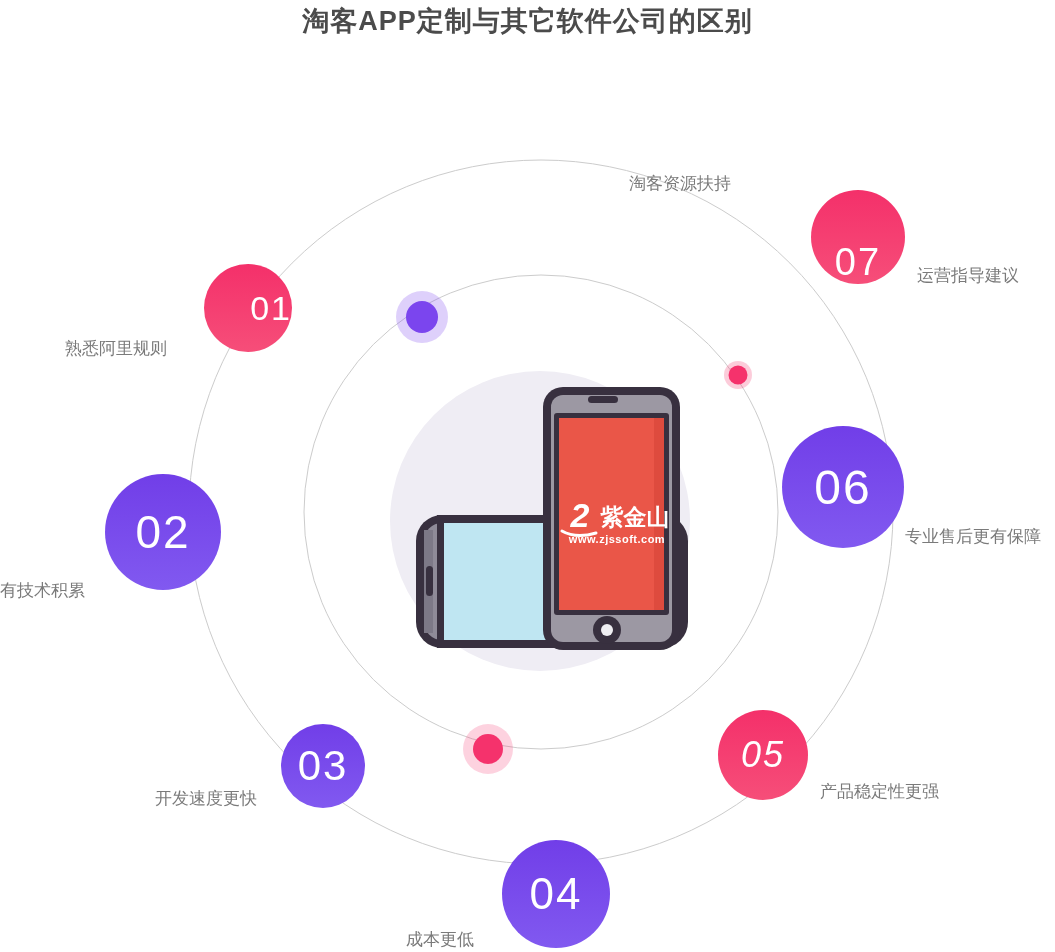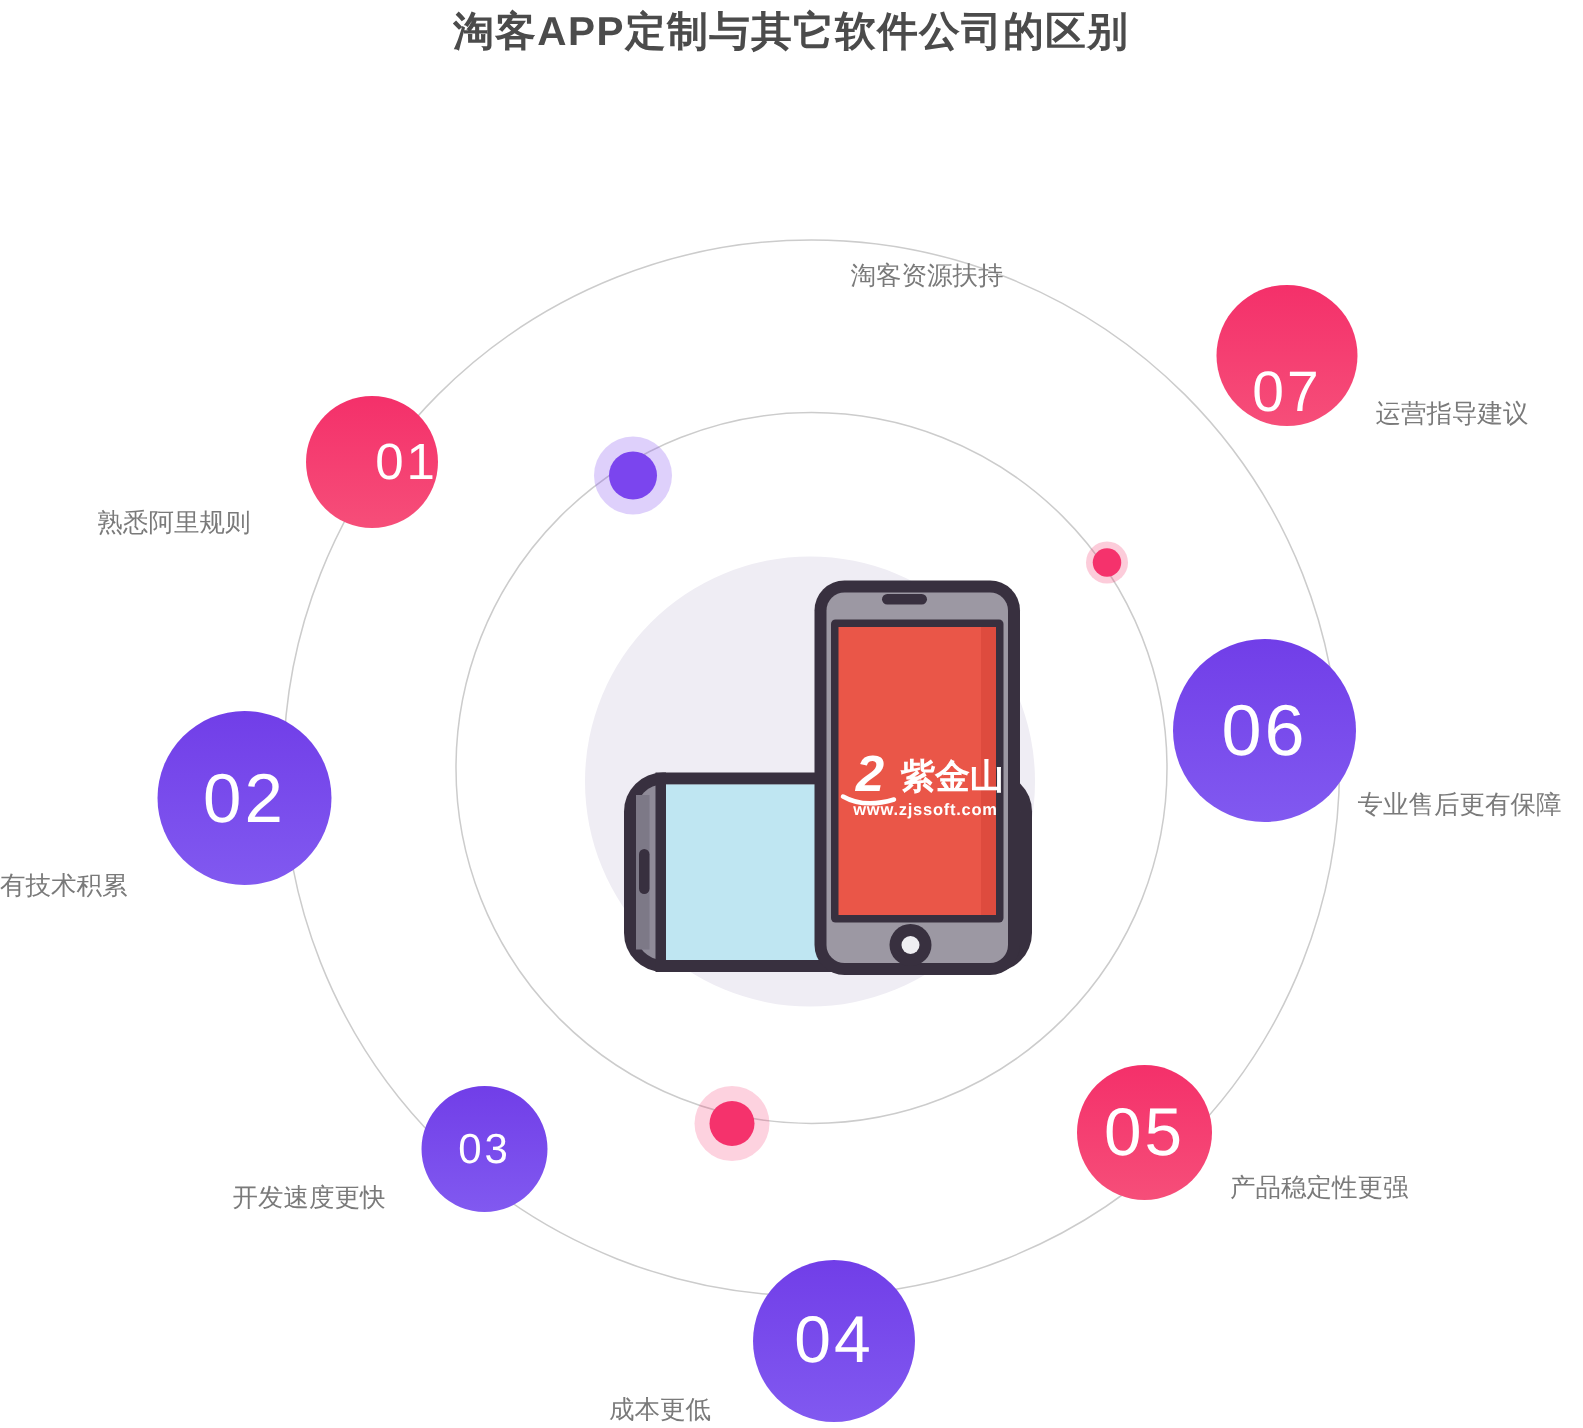--- a/index.html
+++ b/index.html
@@ -12,36 +12,36 @@
 
   svg.layer{position:absolute;left:0;top:0;pointer-events:none;}
 
   .bubble{position:absolute;border-radius:50%;display:flex;align-items:center;
           justify-content:center;color:#ffffff;letter-spacing:2px;font-weight:400;}
   .bubble.purple{background:linear-gradient(180deg,#713ee8 0%,#8159f0 100%);}
   .bubble.pink{background:linear-gradient(180deg,#f4306a 0%,#f64e79 100%);}
 
   .p01{left:204px;top:264px;width:88px;height:88px;font-size:34px;justify-content:flex-end;}
   .p02{left:105px;top:474px;width:116px;height:116px;font-size:46px;}
-  .p03{left:281px;top:724px;width:84px;height:84px;font-size:28px;}
+  .p03{left:281px;top:724px;width:84px;height:84px;font-size:42px;}
   .p04{left:502px;top:840px;width:108px;height:108px;font-size:44px;}
-  .p05{left:718px;top:710px;width:90px;height:90px;font-size:45px;}
+  .p05{left:718px;top:710px;width:90px;height:90px;font-size:36px;font-style:italic;}
   .p06{left:782px;top:426px;width:122px;height:122px;font-size:48px;}
   .p07{left:811px;top:190px;width:94px;height:94px;font-size:38px;align-items:flex-end;}
   .p08{left:477px;top:74px;width:122px;height:122px;font-size:50px;}
 
   .step-label{position:absolute;font-size:17px;color:#7a7a7a;white-space:nowrap;}
   .lab01{left:65px;top:337px;}
   .lab02{left:0px;top:579px;}
   .lab03{left:155px;top:787px;}
   .lab04{left:406px;top:928px;}
   .lab05{left:820px;top:780px;}
   .lab06{left:905px;top:525px;}
   .lab07{left:917px;top:264px;}
-  .lab08{left:567px;top:172px;}
+  .lab08{left:629px;top:172px;}
 </style>
 </head>
 <body>
 
 <div class="canvas">
 
   <h1 class="title">淘客APP定制与其它软件公司的区别</h1>
 
   <svg class="layer" width="1055" height="952" viewBox="0 0 1055 952">
 

